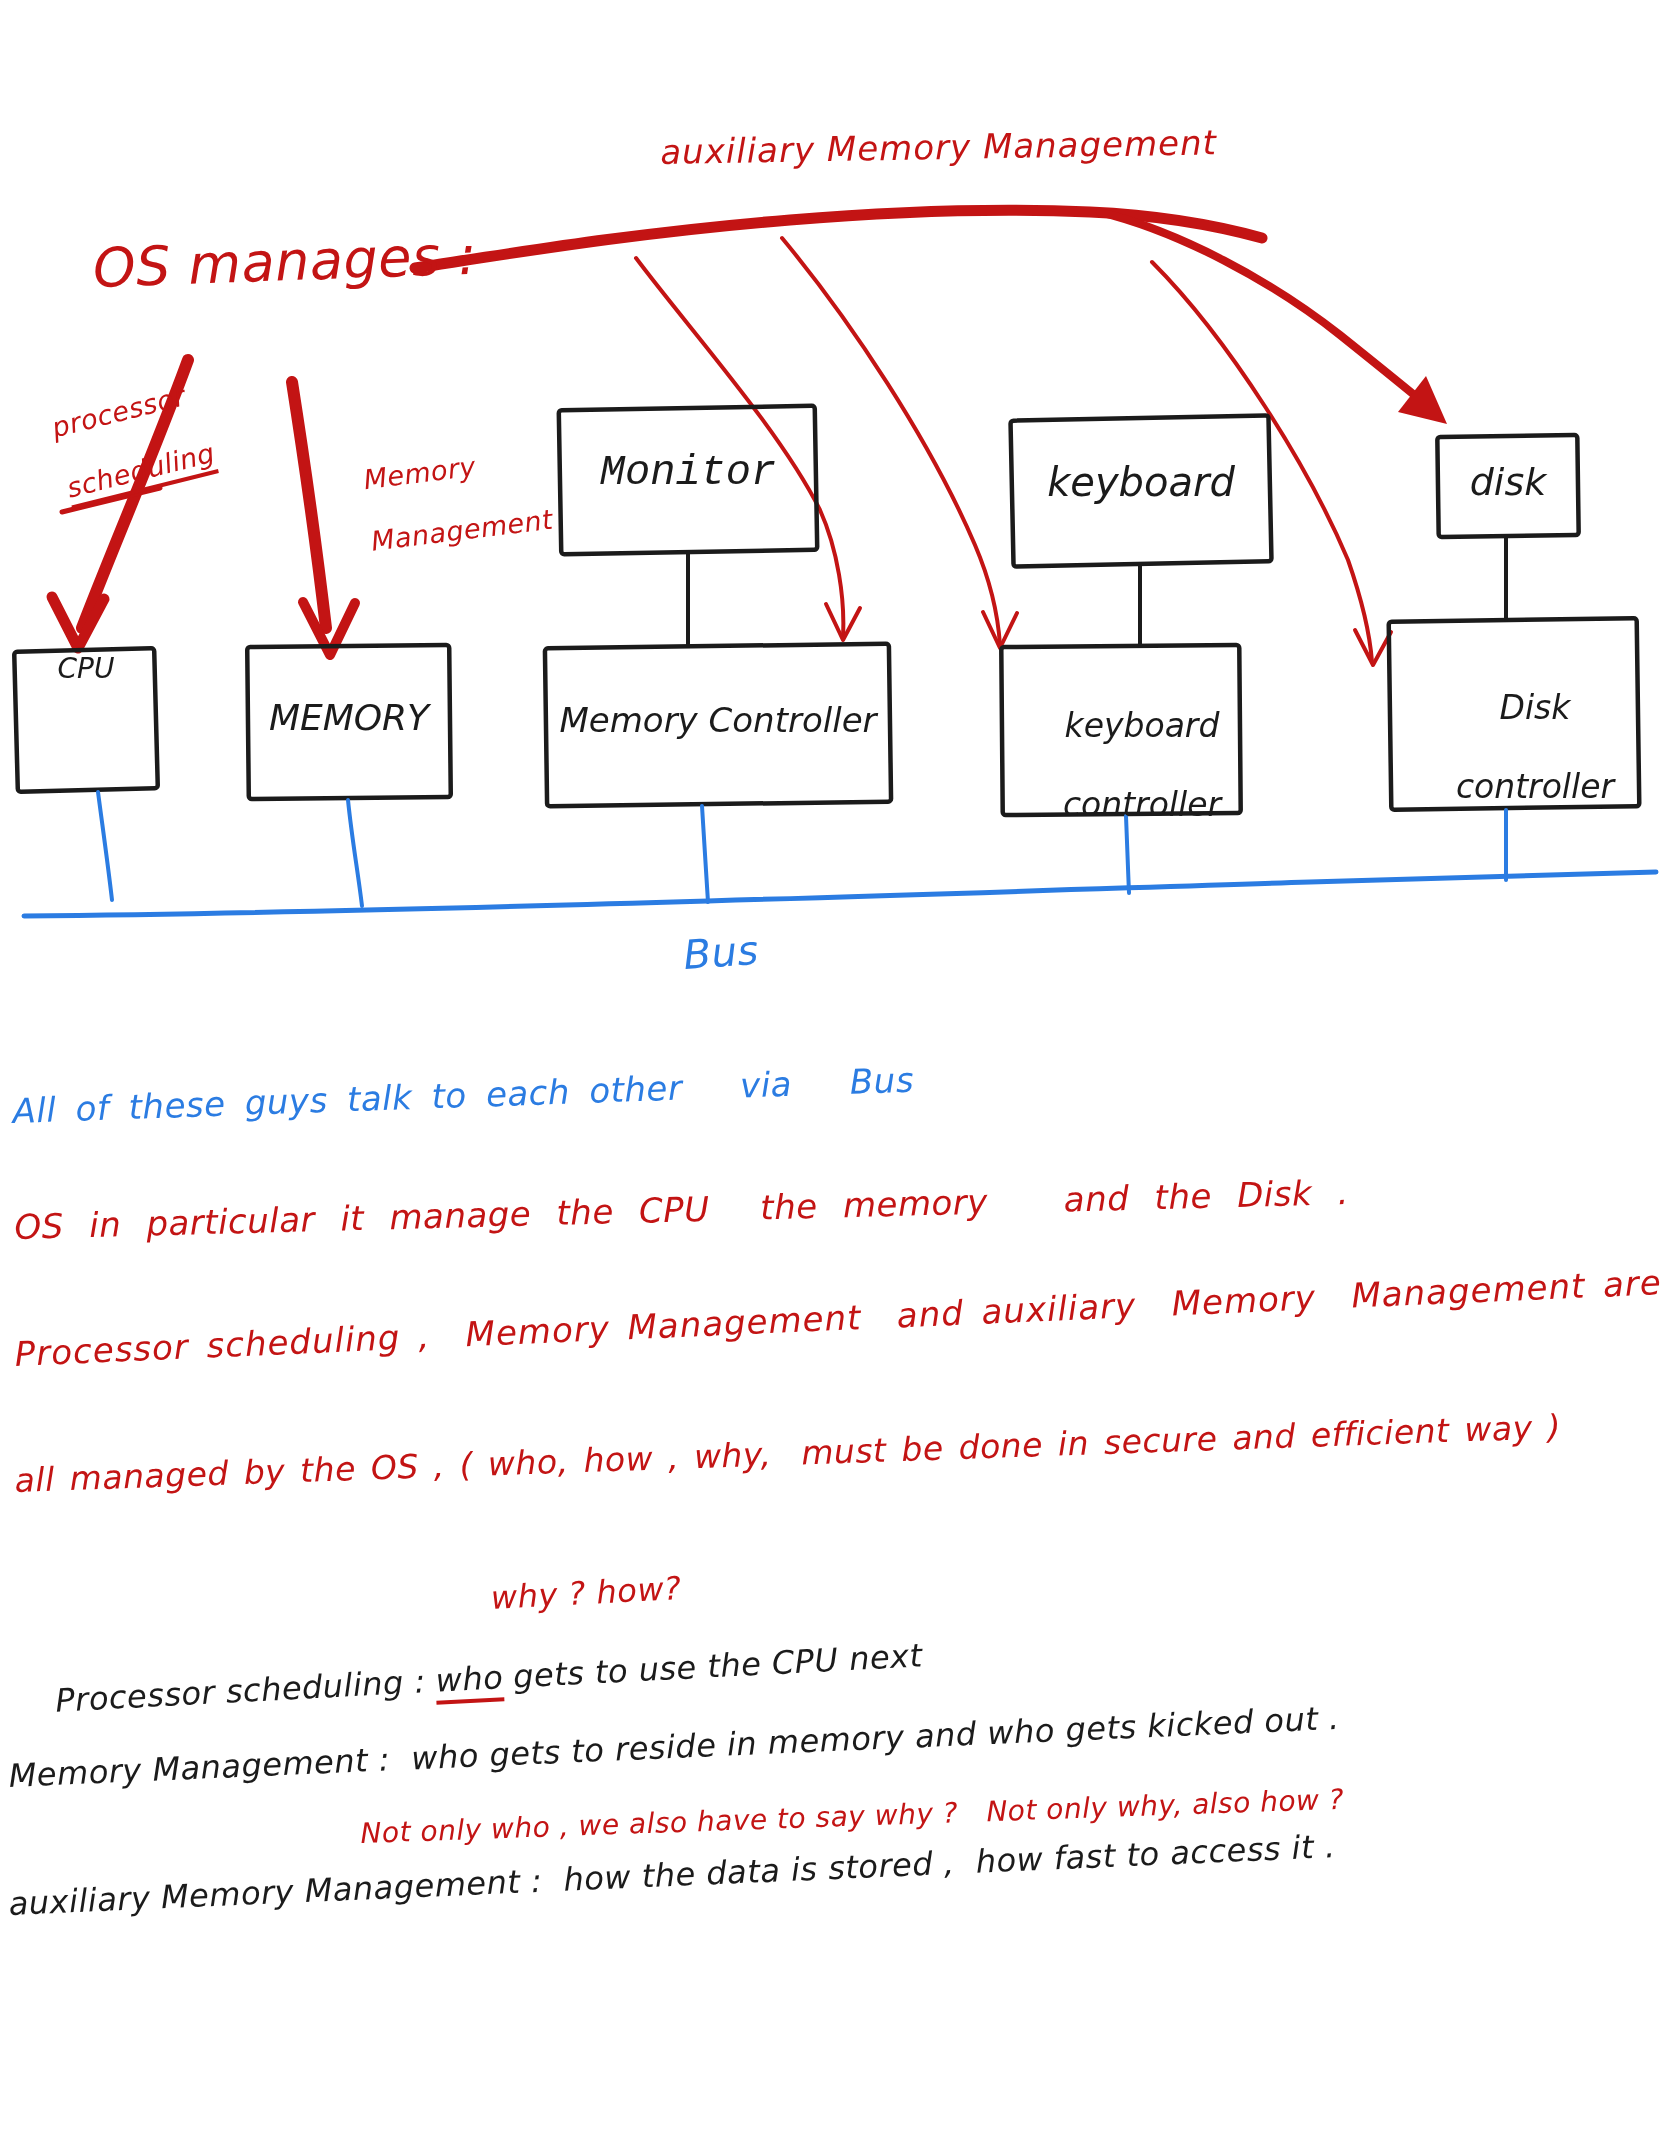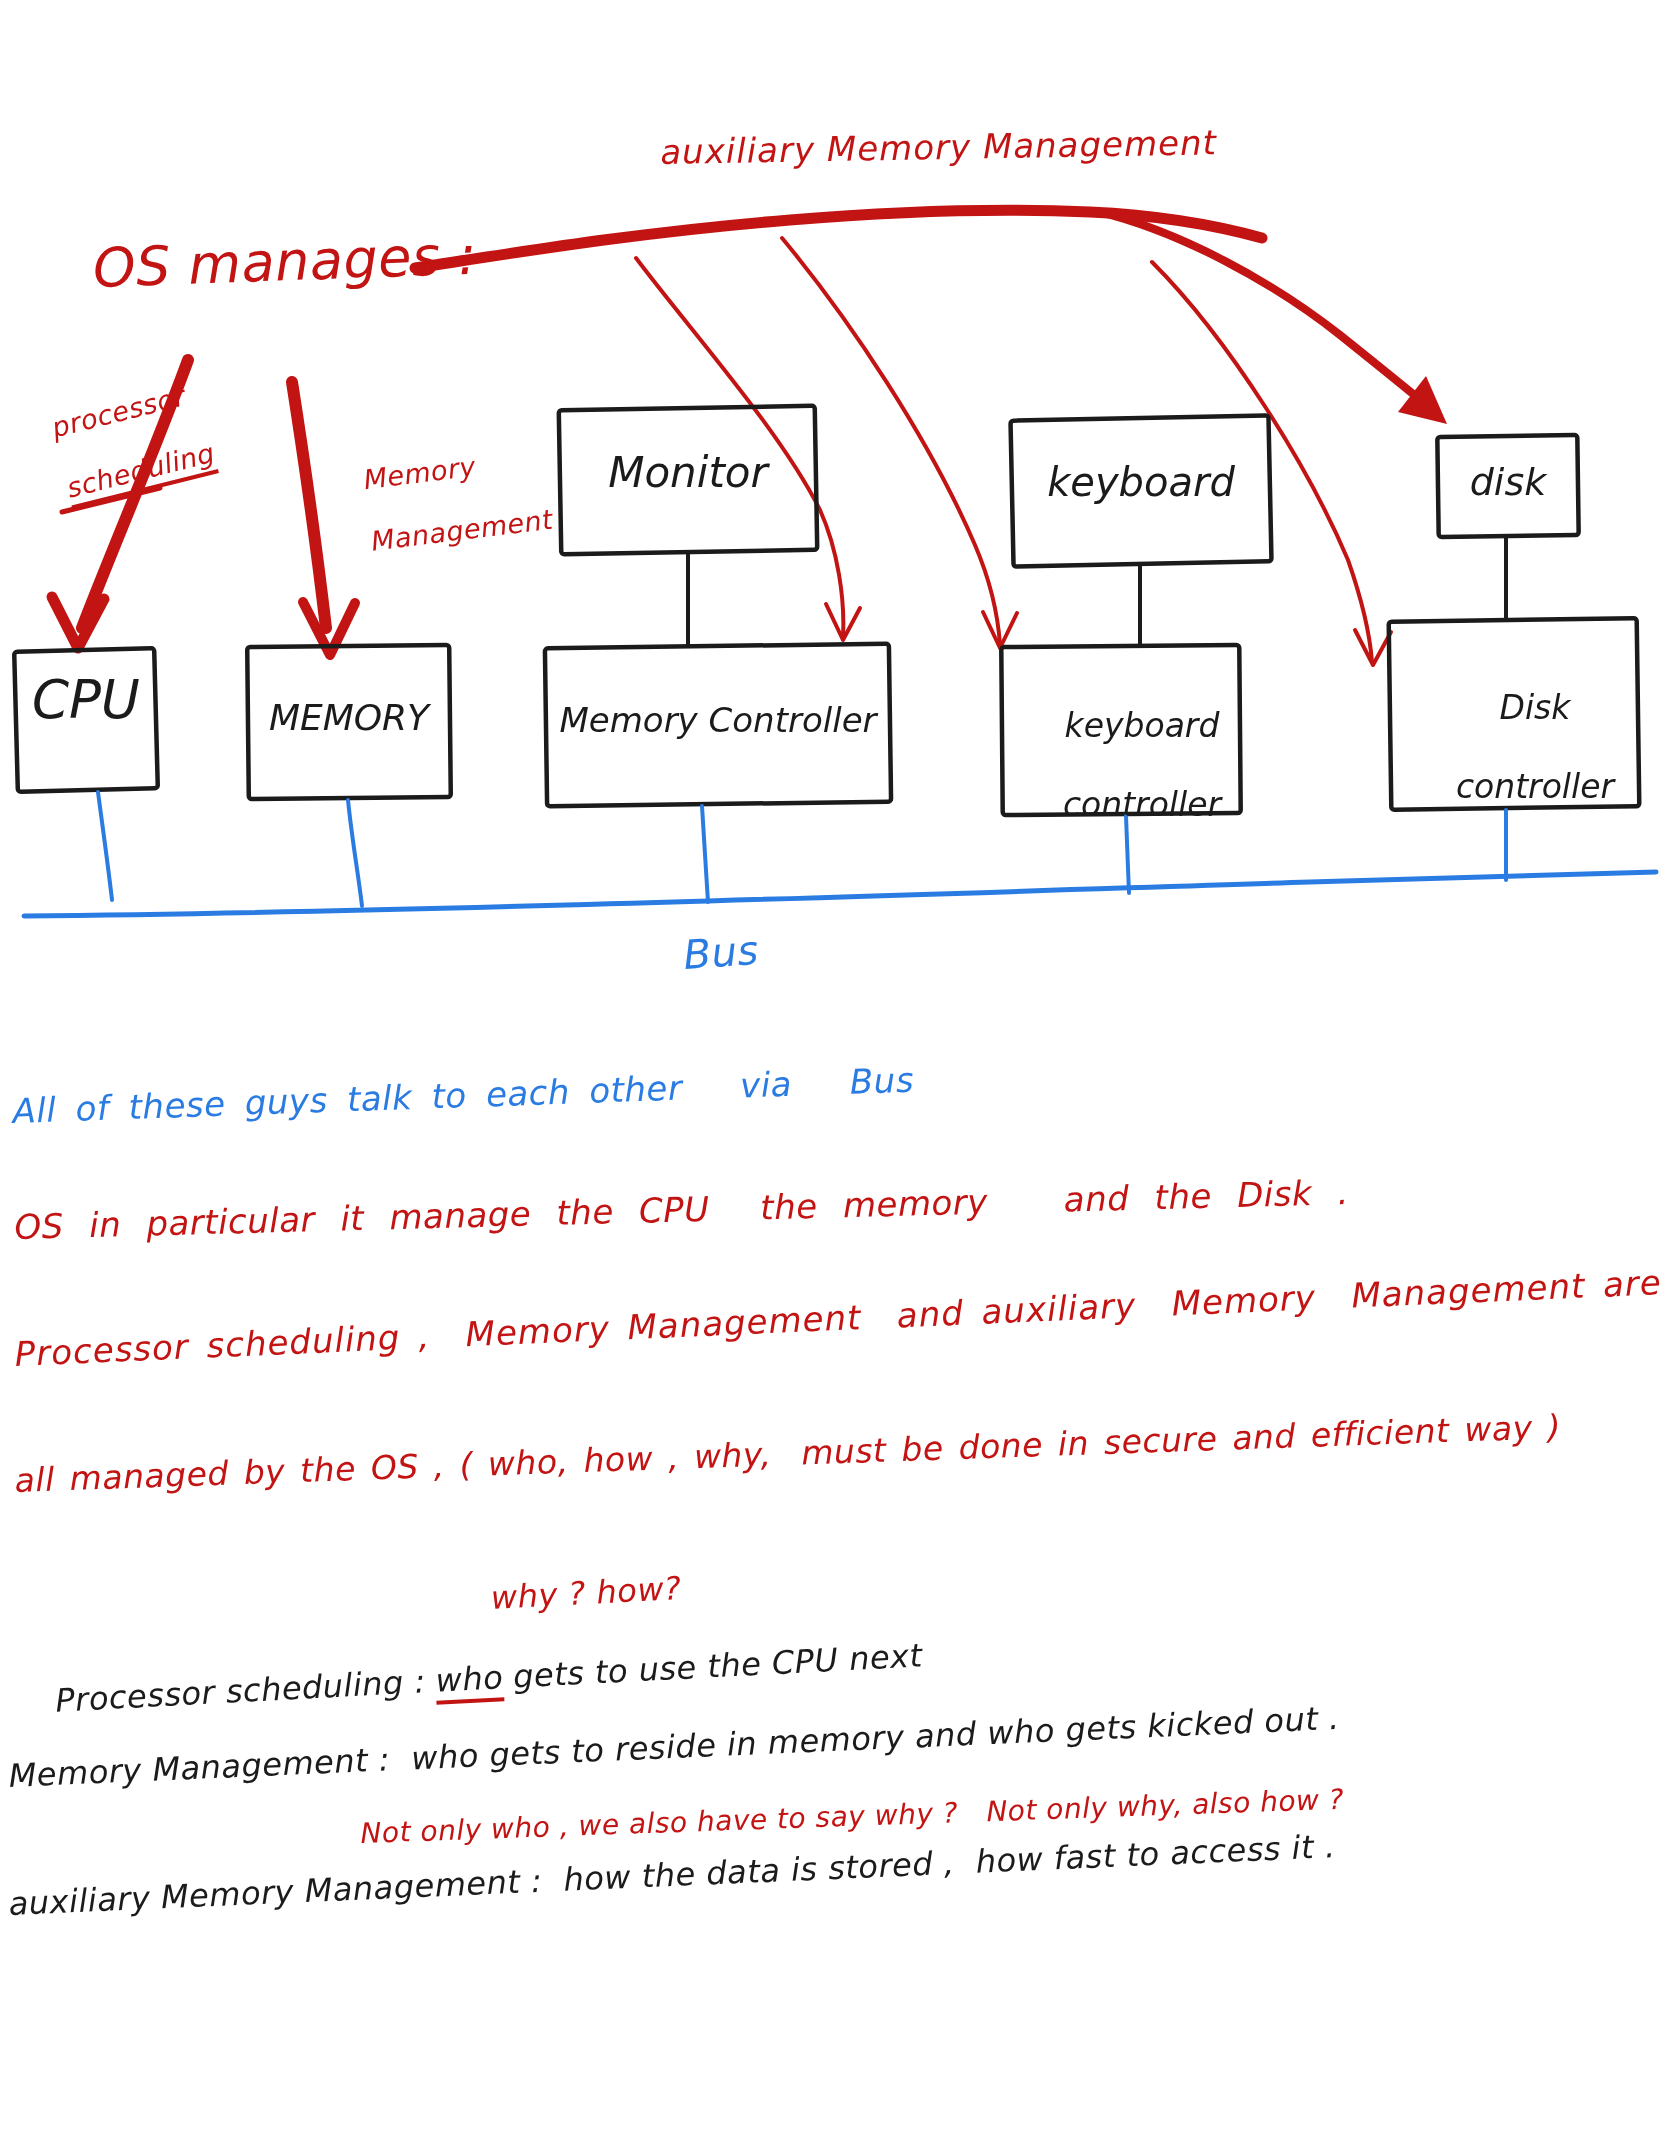--- a/index.html
+++ b/index.html
@@ -100,24 +100,24 @@
   <div class="lbl red" style="left:6px;top:392px;font-size:27px;transform:rotate(-14deg);">
     <span>processor</span><br>
     <span class="underline-red">scheduling</span>
   </div>
 
   <div class="lbl red" style="left:322px;top:438px;font-size:27px;transform:rotate(-7deg);">
     <span>Memory</span><br>
     <span>Management</span>
   </div>
 
-  <div class="boxlbl" style="left:560px;top:448px;width:256px;font-size:42px;">Monitor</div>
+  <div class="boxlbl" style="left:560px;top:448px;width:256px;font-size:42px;font-family:Liberation Mono, monospace;">Monitor</div>
   <div class="boxlbl" style="left:1012px;top:458px;width:258px;font-size:40px;">keyboard</div>
   <div class="boxlbl" style="left:1438px;top:460px;width:140px;font-size:38px;">disk</div>
-  <div class="boxlbl" style="left:16px;top:668px;width:140px;font-size:53px;font-style:italic;">CPU</div>
+  <div class="boxlbl" style="left:16px;top:652px;width:140px;font-size:28px;font-style:italic;">CPU</div>
   <div class="boxlbl" style="left:248px;top:696px;width:202px;font-size:36px;">MEMORY</div>
   <div class="boxlbl" style="left:546px;top:700px;width:344px;font-size:34px;">Memory Controller</div>
   <div class="boxlbl" style="left:1002px;top:666px;width:238px;font-size:33px;">
     <span>keyboard</span><br>
     <span>controller</span>
   </div>
   <div class="boxlbl" style="left:1390px;top:648px;width:248px;font-size:33px;">
     <span>Disk</span><br>
     <span>controller</span>
   </div>

